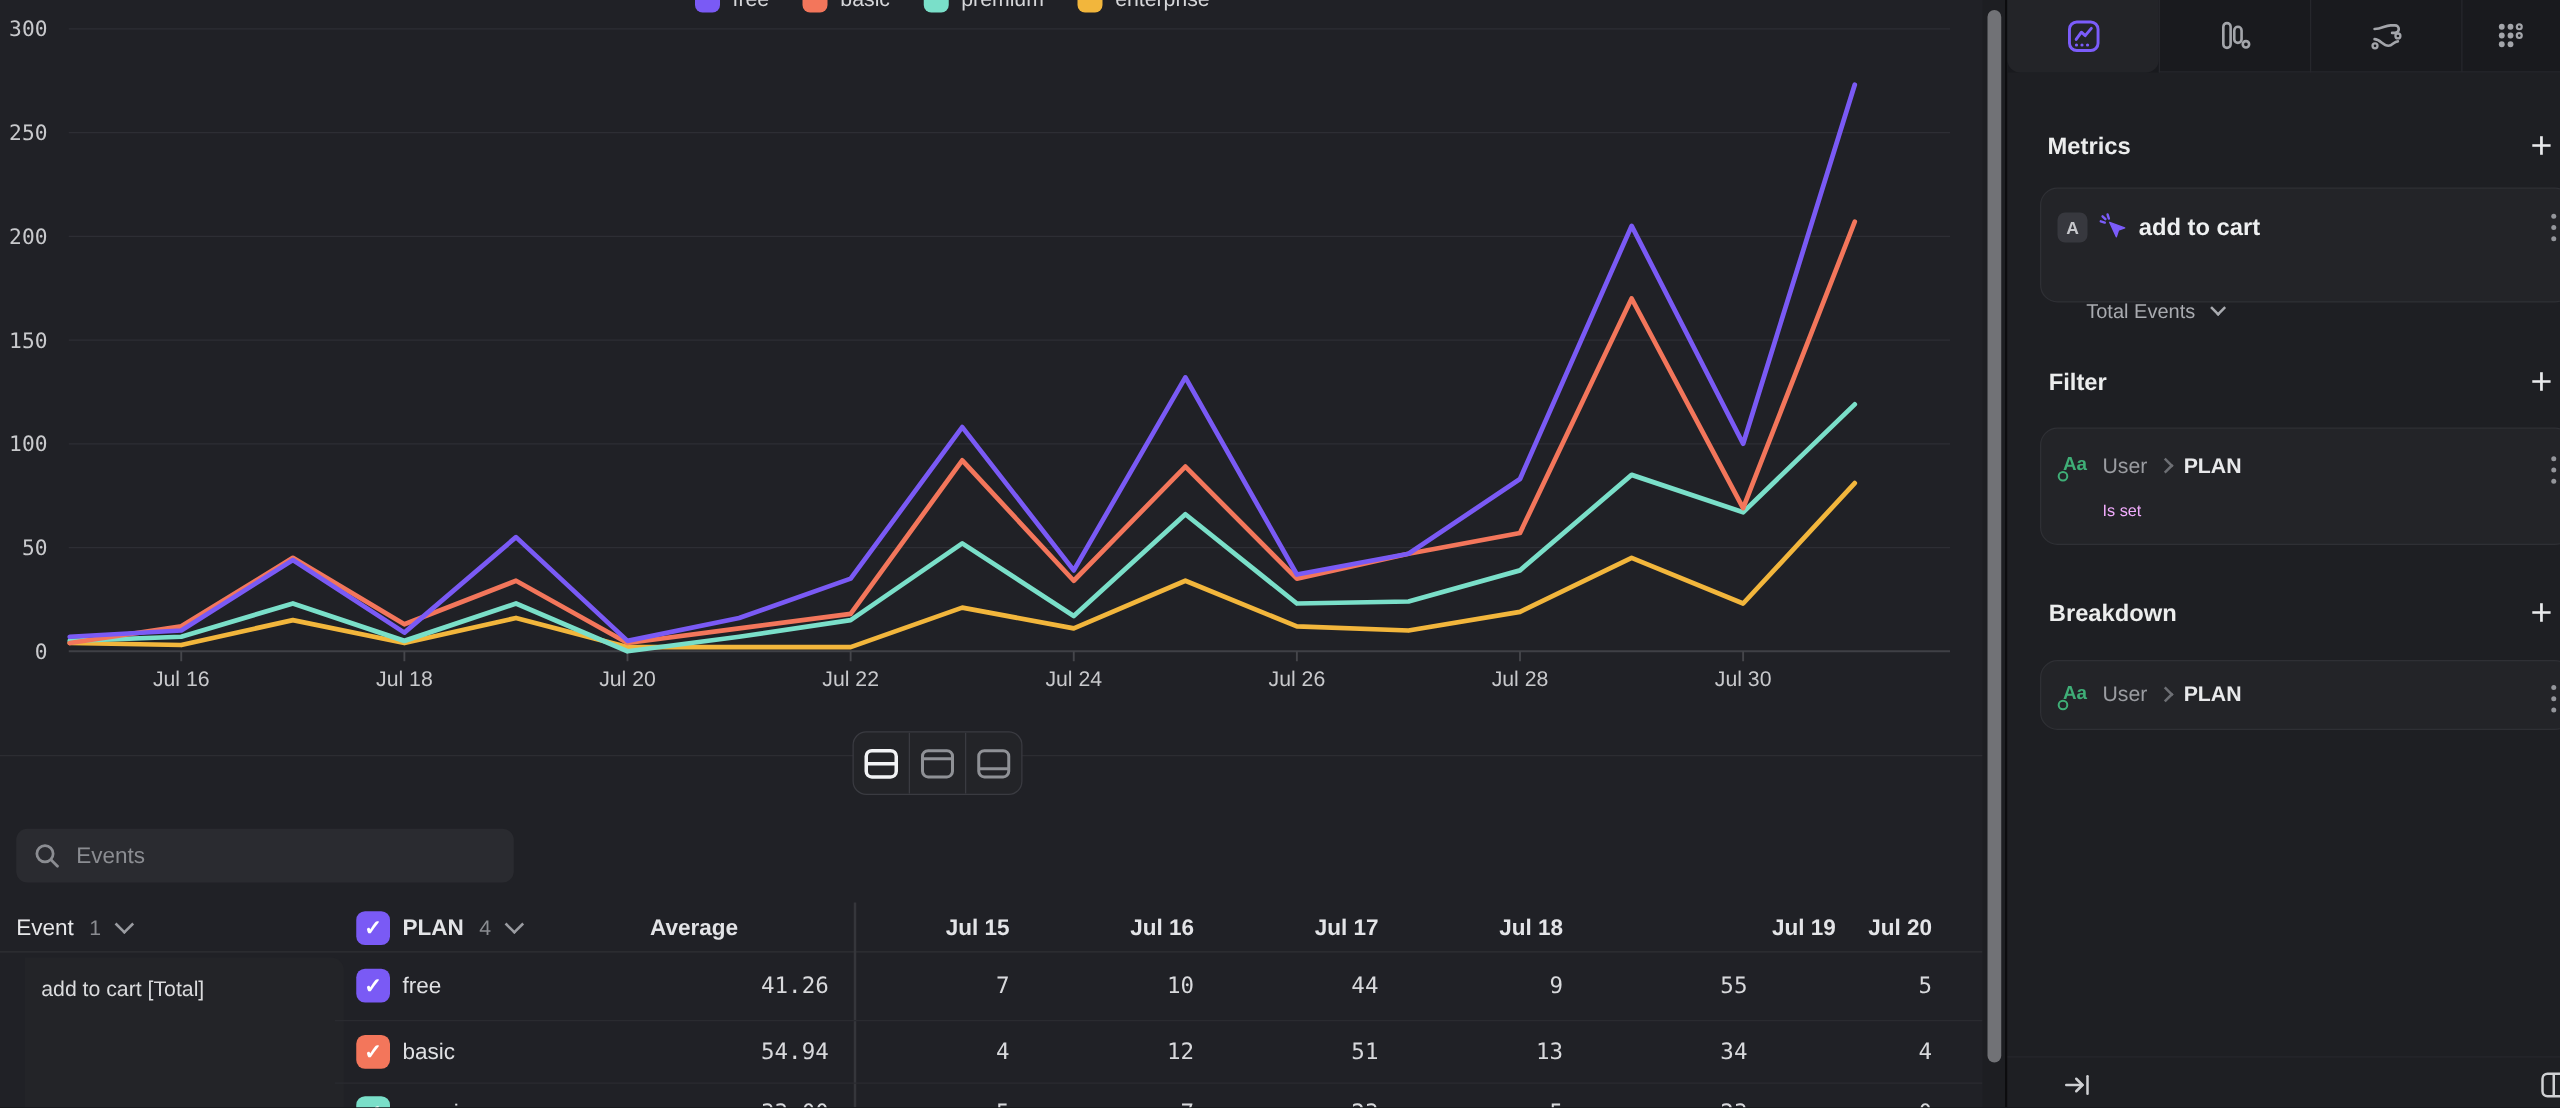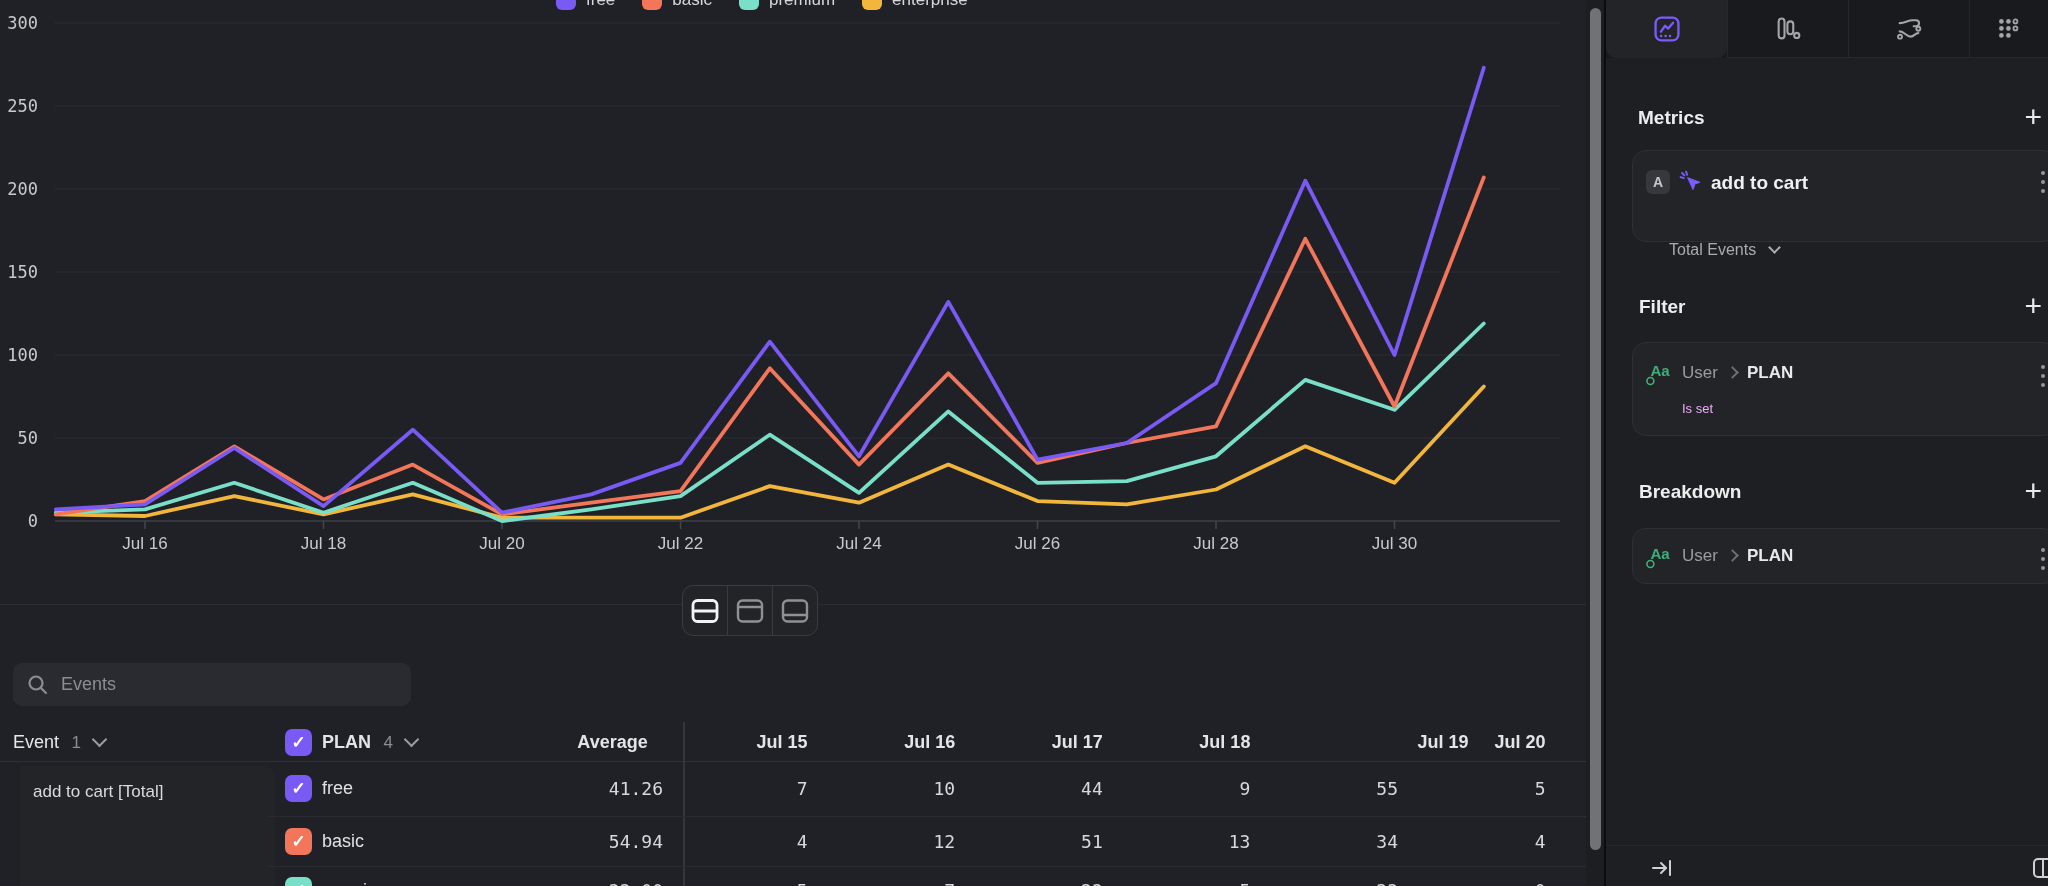--- a/index.html
+++ b/index.html
@@ -158,21 +158,21 @@
     <span class="chev"></span>
   </div>
 
   <div class="abs cb" style="left:285px;top:729px;background:#7a5af5;">✓</div>
   <div class="abs" style="left:322px;top:722px;height:40px;line-height:40px;">
     <span class="th-text">PLAN</span>
     <span class="th-text gray" style="font-size:17px;margin-left:8px;">4</span>
     <span class="chev"></span>
   </div>
 
-  <div class="abs th-text" style="left:541px;top:722px;width:143px;height:40px;line-height:40px;text-align:center;">Average</div>
+  <div class="abs th-text" style="left:520px;top:722px;width:143px;height:40px;line-height:40px;text-align:left;">Average</div>
 
   <div id="date-headers">
       <div class="abs th-text" style="left: 660px; top: 722px; width: 147.6px; height: 40px; line-height: 40px; text-align: right;">Jul 15</div>
       <div class="abs th-text" style="left: 807.6px; top: 722px; width: 147.6px; height: 40px; line-height: 40px; text-align: right;">Jul 16</div>
       <div class="abs th-text" style="left: 955.2px; top: 722px; width: 147.6px; height: 40px; line-height: 40px; text-align: right;">Jul 17</div>
       <div class="abs th-text" style="left: 1102.8px; top: 722px; width: 147.6px; height: 40px; line-height: 40px; text-align: right;">Jul 18</div>
       <div class="abs th-text" style="left: 1321px; top: 722px; width: 147.6px; height: 40px; line-height: 40px; text-align: right;">Jul 19</div>
       <div class="abs th-text" style="left: 1398px; top: 722px; width: 147.6px; height: 40px; line-height: 40px; text-align: right;">Jul 20</div>
     </div>
 

